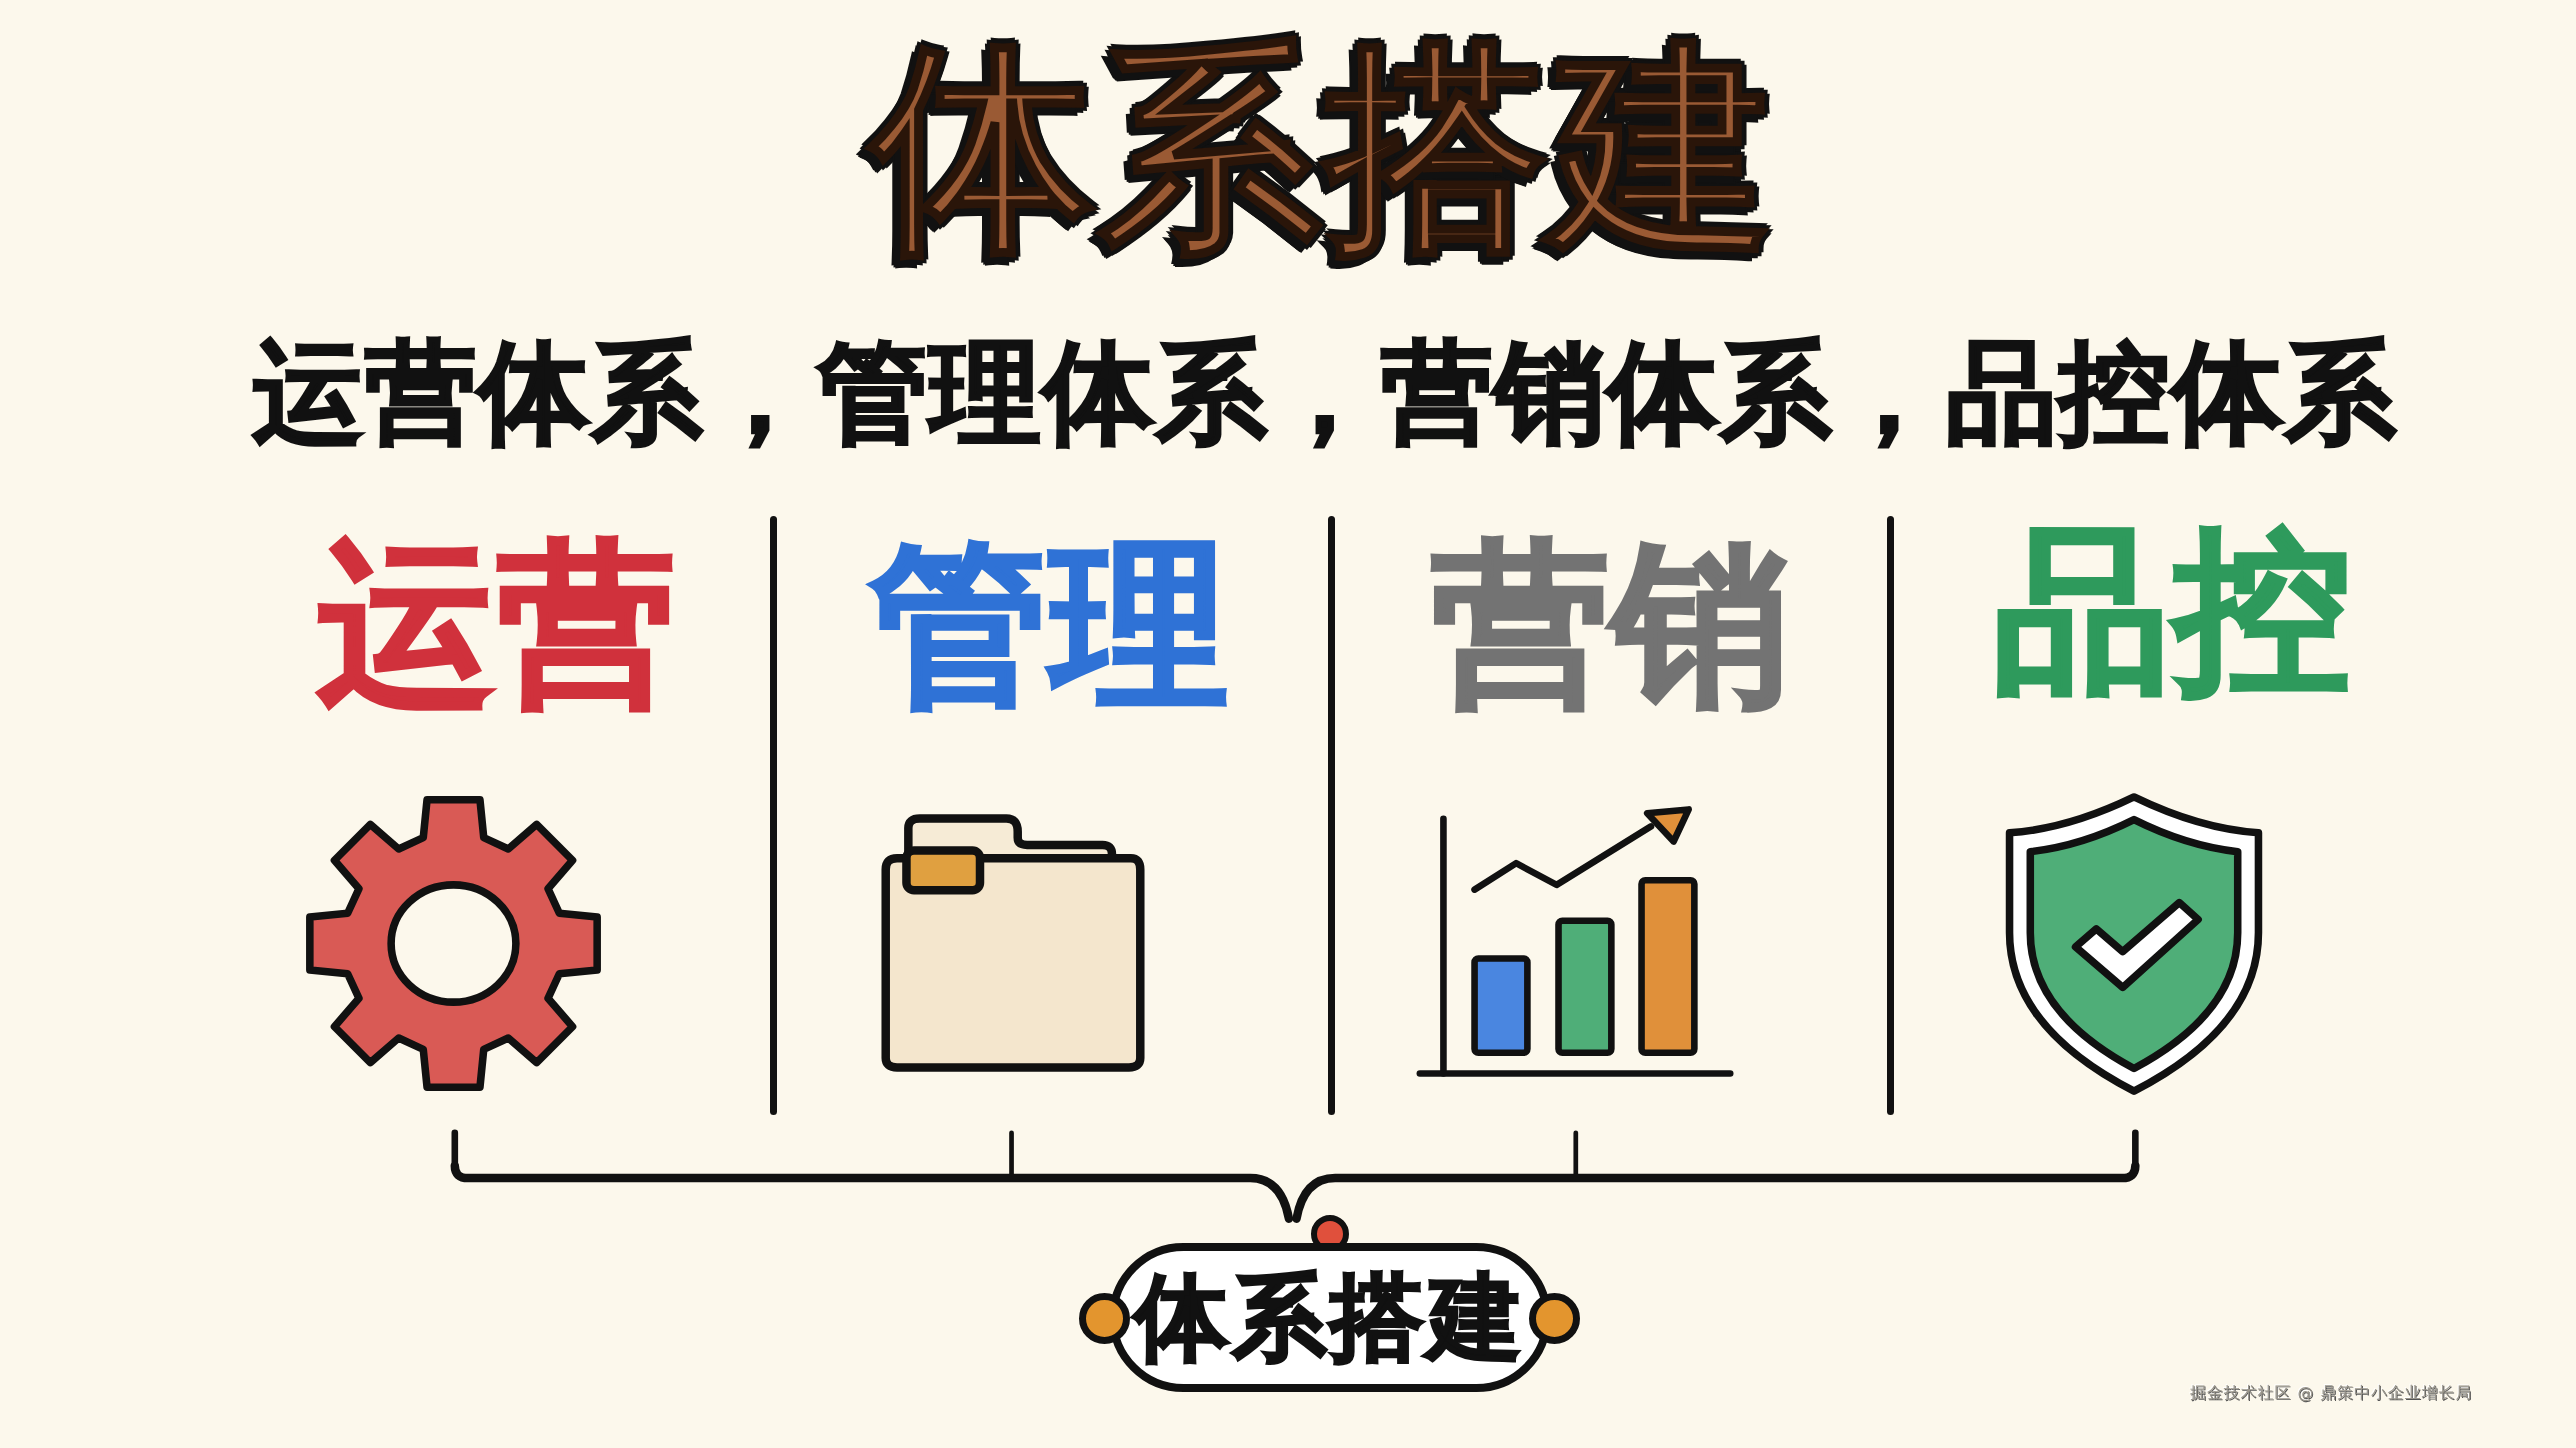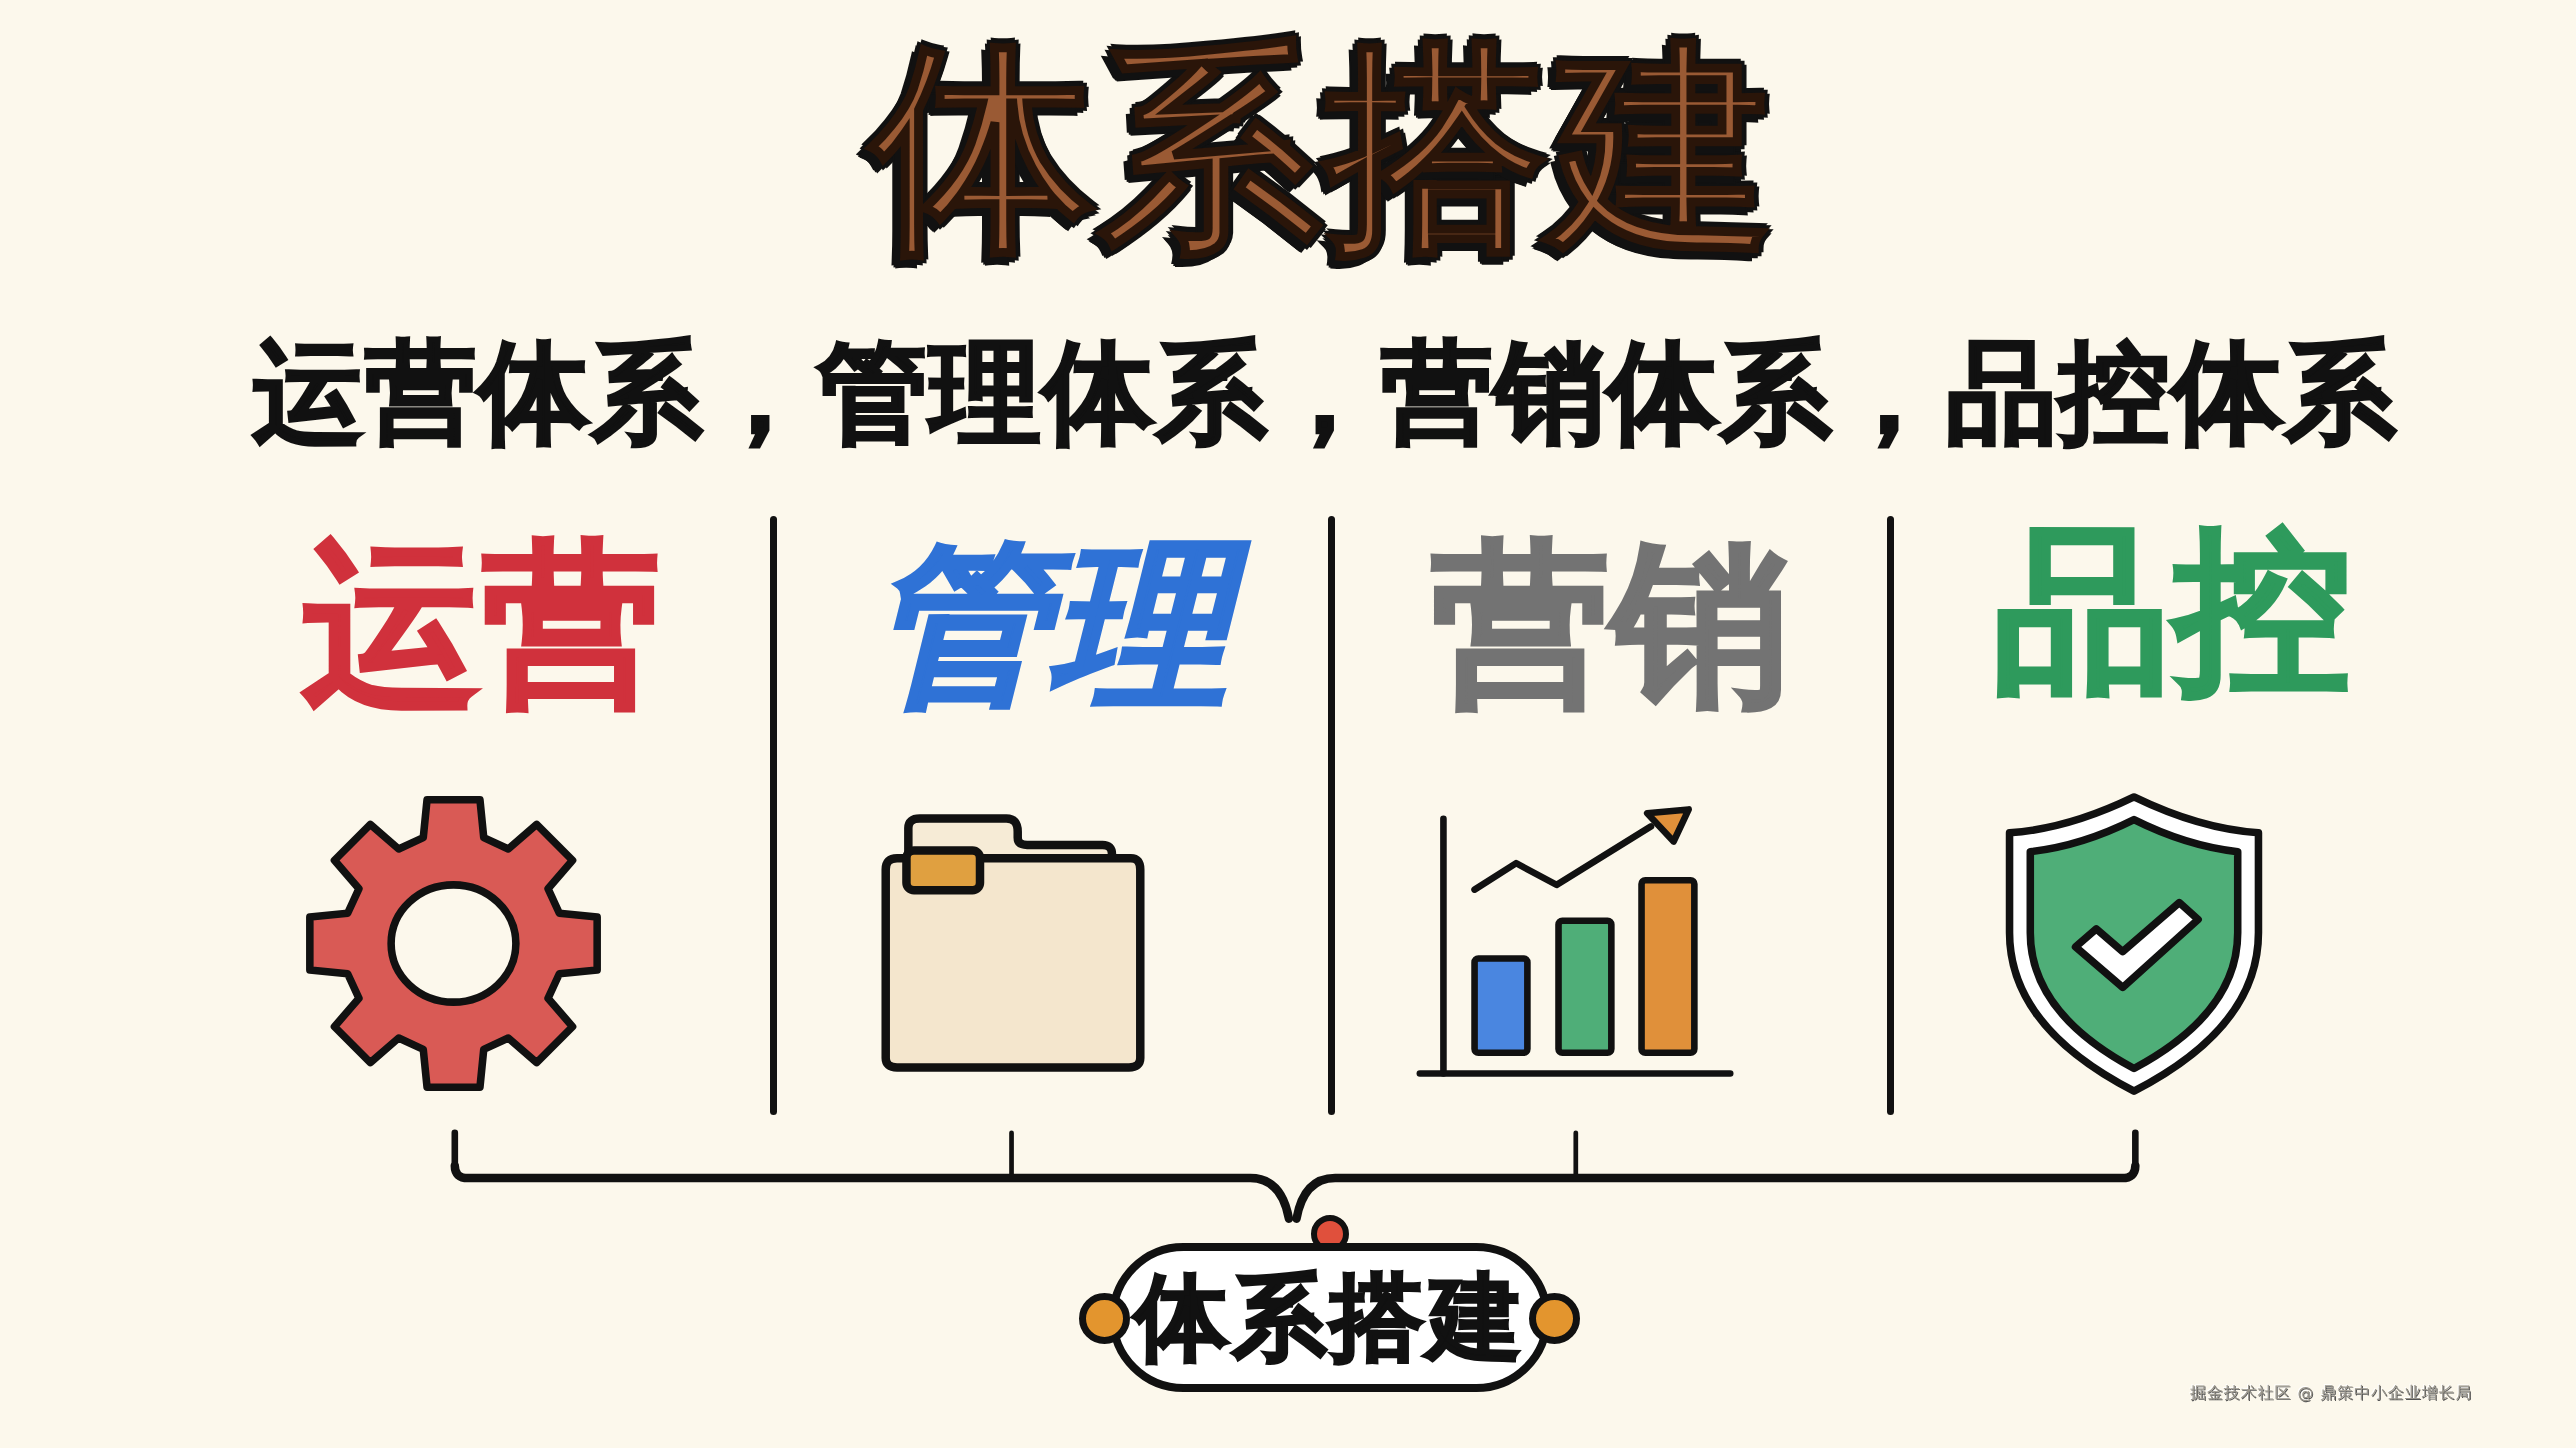--- a/index.html
+++ b/index.html
@@ -55,22 +55,22 @@
   }
   svg.icon { position: absolute; overflow: visible; }
 </style>
 </head>
 <body>
 
 <div class="abs title">体系搭建</div>
 
 <div class="abs subtitle">运营体系，管理体系，营销体系，品控体系</div>
 
-<div class="abs heading" style="left:182px; color:#d0313c;">运营</div>
-<div class="abs heading" style="left:750px; color:#2f72d6;font-style:italic;">管理</div>
+<div class="abs heading" style="left:197px; color:#d0313c;">运营</div>
+<div class="abs heading" style="left:750px; color:#2f72d6;">管理</div>
 <div class="abs heading" style="left:1312px; color:#737373;">营销</div>
 <div class="abs heading" style="left:1873px; color:#2e9a5c;font-family:Liberation Mono, monospace;">品控</div>
 
 <div class="abs divider" style="left:733px;"></div>
 <div class="abs divider" style="left:1291px;"></div>
 <div class="abs divider" style="left:1850px;"></div>
 
 <svg class="icon" style="left:307px; top:797px;" width="293" height="293" viewBox="-155 -155 310 310">
   <g stroke="#111" stroke-width="8" stroke-linejoin="round" fill="#d95a55">
     <path d="

